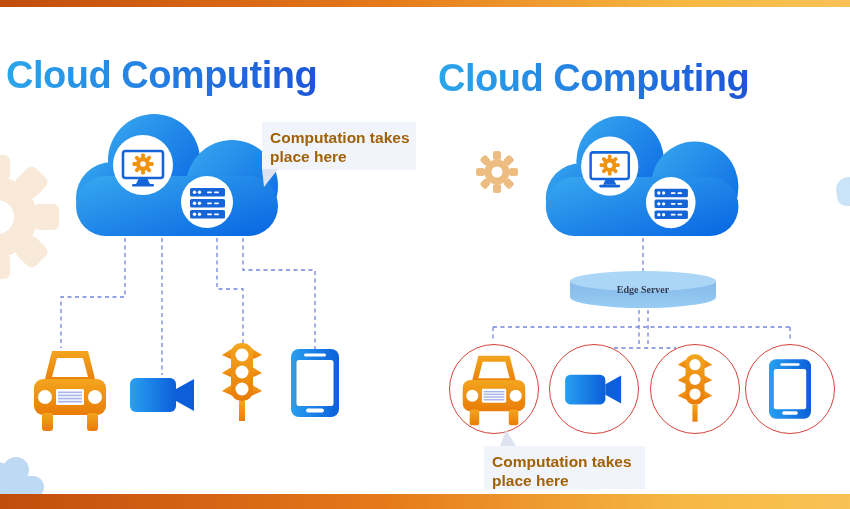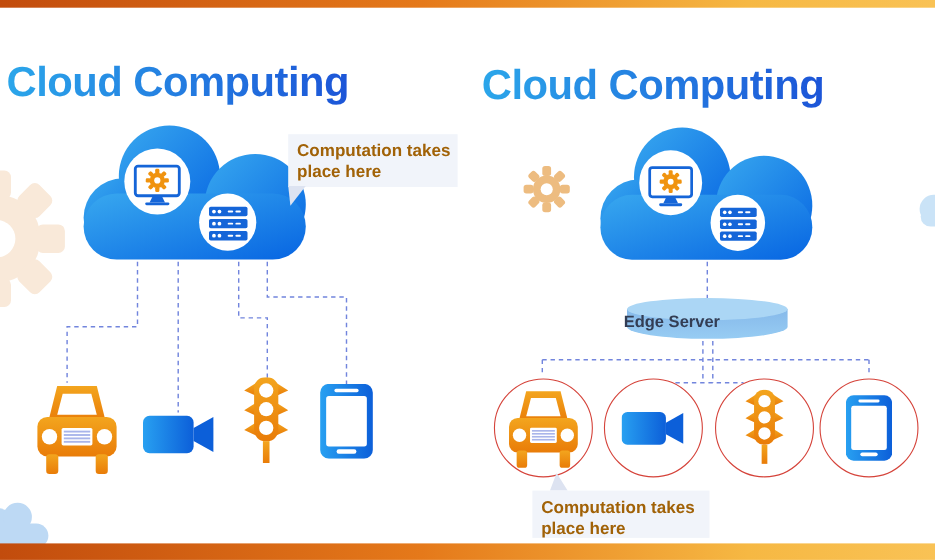--- a/index.html
+++ b/index.html
@@ -31,21 +31,21 @@
     font-weight:bold;font-size:46px;
     background-image:linear-gradient(115deg,#e06d15 10%,#f5ad33 90%);
     -webkit-background-clip:text;background-clip:text;
     color:transparent;-webkit-text-fill-color:transparent;
   }
   .device-circle{
     width:90px;height:90px;border-radius:50%;border:1.5px solid #d5433a;
     box-sizing:border-box;
   }
   .edge-server-label{
-    width:152px;font-weight:bold;font-size:15px;color:#333d54;
+    width:152px;text-align:center;font-weight:bold;font-size:10px;color:#333d54;font-family:Liberation Serif, serif;
   }
   svg{display:block;}
 </style>
 </head>
 <body>
 
 <div class="canvas">
 
   <svg width="0" height="0" class="abs" aria-hidden="true">
     <defs>

